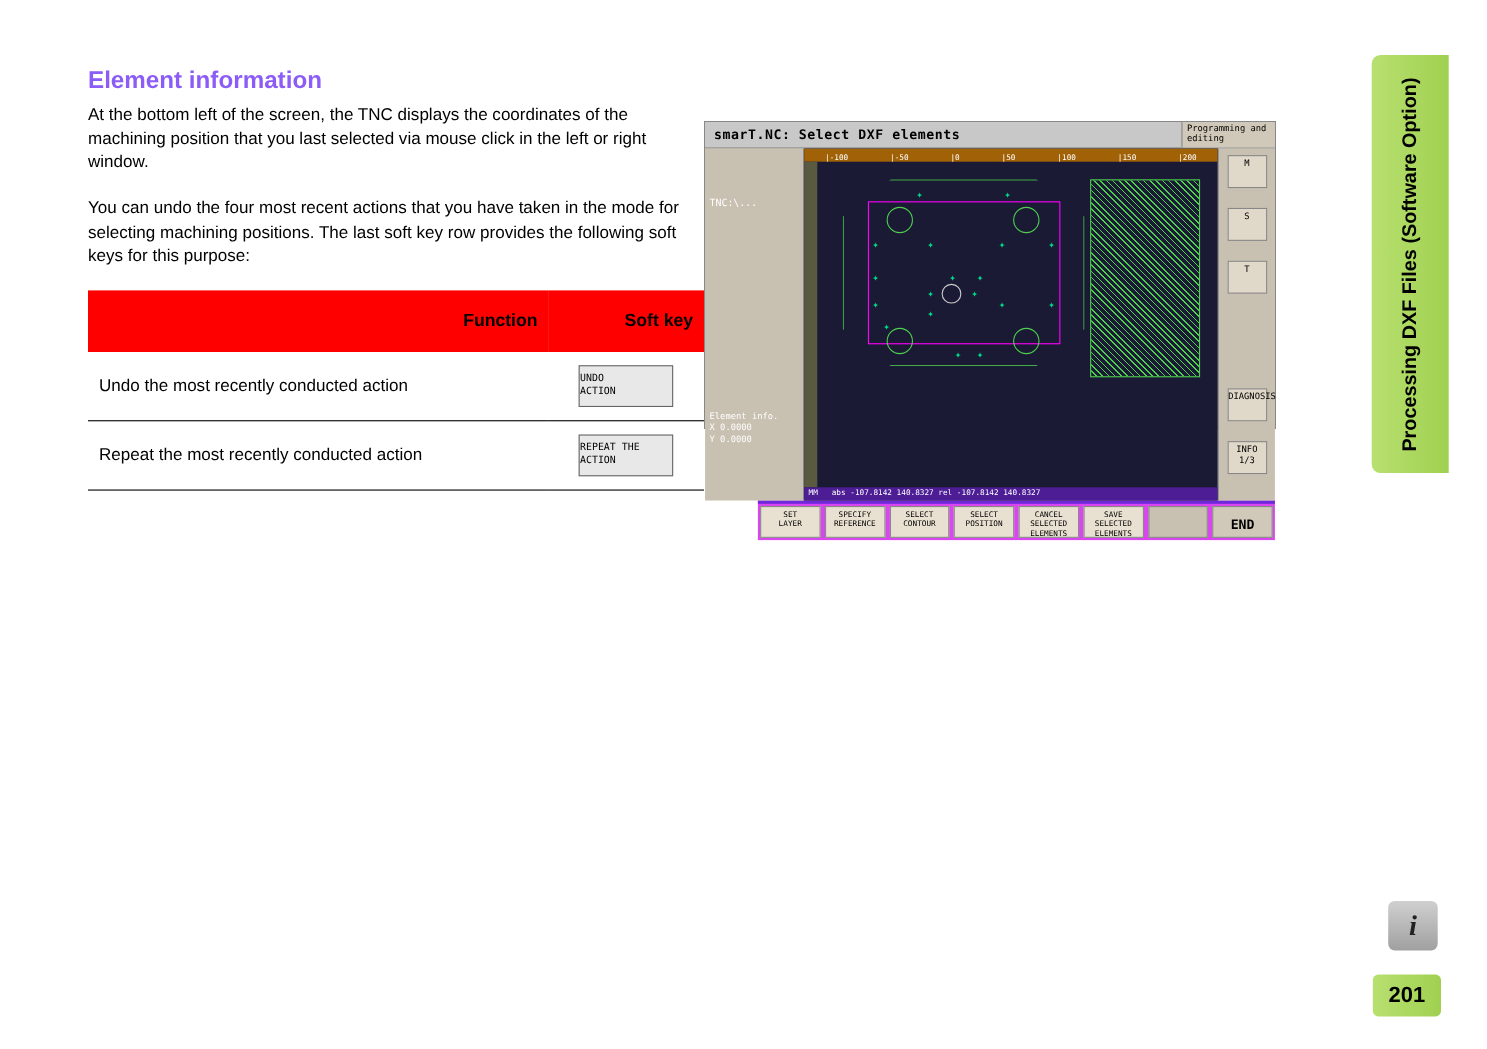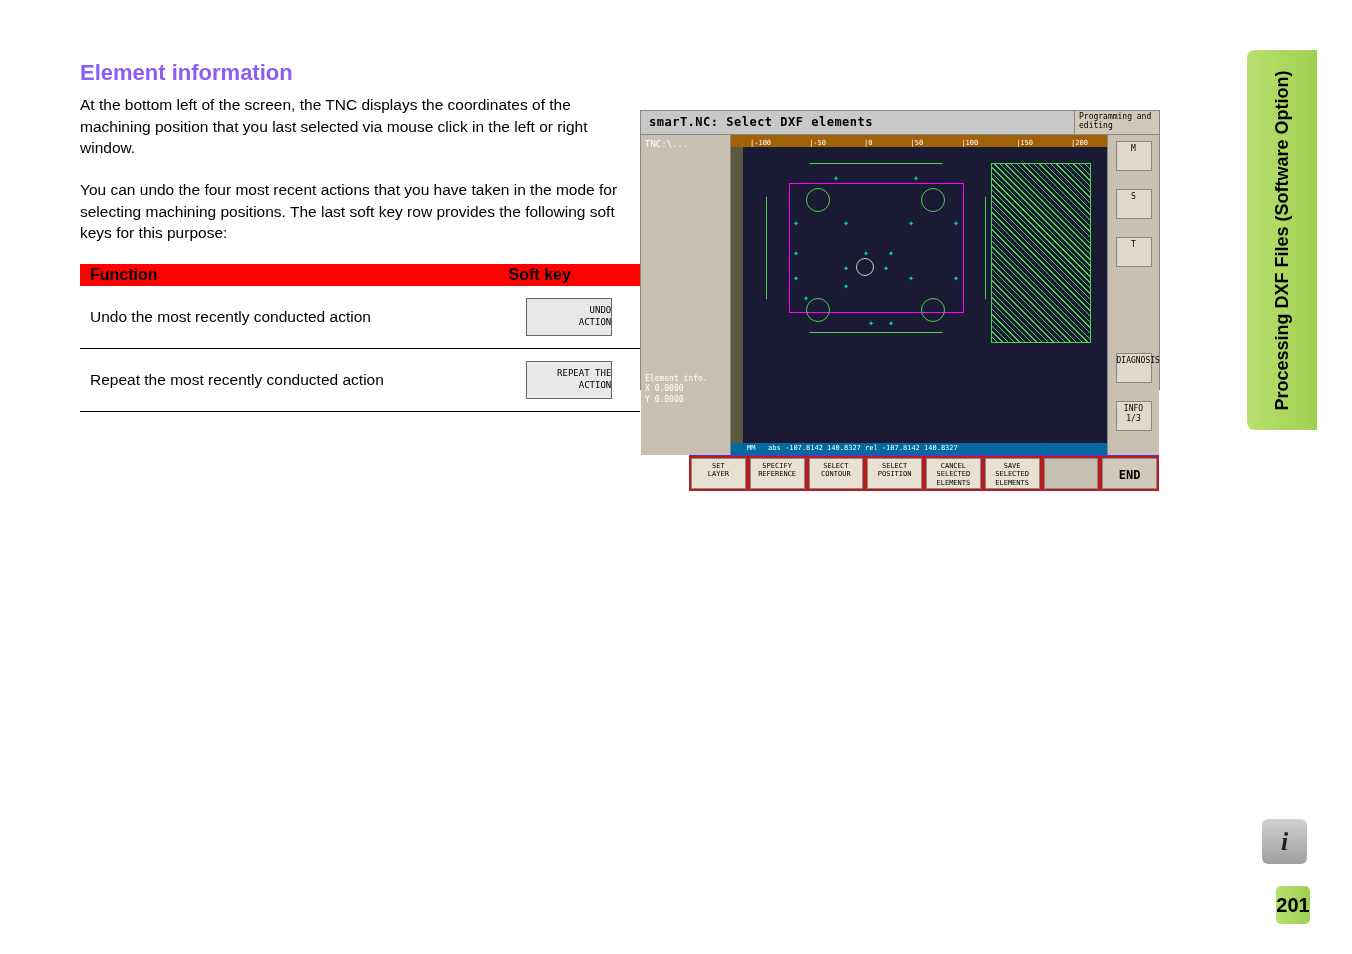--- a/index.html
+++ b/index.html
@@ -59,22 +59,22 @@
       color: #000;
     }
     .func-table {
       border-collapse: collapse;
       width: 560px;
     }
     .func-table thead tr {
       background: #ff0000;
     }
     .func-table th {
-      text-align: left;
-      padding: 2px 10px;
+      text-align: right;
+      padding: 19px 10px;
       font-weight: bold;
       font-size: 16px;
       color: #000;
       margin-left: 14px;
     }
     .func-table td {
       padding: 12px 10px;
       font-size: 15.5px;
       border-bottom: 1px solid #000;
       vertical-align: middle;
@@ -83,21 +83,21 @@
       text-align: center;
     }
     .softkey-btn {
       display: inline-block;
       width: 86px;
       height: 38px;
       background: #e8e8e8;
       border: 1px solid #666;
       font-size: 9px;
       line-height: 1.3;
-      text-align: right;
+      text-align: left;
       padding-top: 6px;
       font-family: monospace;
       white-space: pre-line;
     }
     
     .tnc-screen {
       width: 520px;
       height: 280px;
       background: #d8d0c0;
       border: 1px solid #888;
@@ -134,20 +134,21 @@
       background: #c8c0b0;
       font-size: 8px;
       padding: 4px;
       border-right: 1px solid #888;
       position: relative;
     }
     .tnc-sidebar-left .path {
       color: #fff;
       font-size: 9px;
       margin-bottom: 4px;
+      margin-top: 41px;
     }
     .elem-info {
       position: absolute;
       bottom: 50px;
       left: 4px;
       font-size: 8px;
       line-height: 1.3;
       color: #fff;
     }
     .tnc-canvas {
@@ -237,24 +238,24 @@
       height: 18px;
       border: 1px solid #ccc;
       border-radius: 50%;
     }
     .tnc-statusbar {
       position: absolute;
       bottom: 0;
       left: 0;
       right: 0;
       height: 12px;
-      background: #0369a1;
+      background: #4c1d95;
       font-size: 7px;
       color: #fff;
-      padding: 1px 16px;
+      padding: 1px 4px;
     }
     .tnc-sidebar-right {
       width: 52px;
       background: #c8c0b0;
       border-left: 1px solid #888;
       display: flex;
       flex-direction: column;
       align-items: center;
       padding-top: 6px;
       gap: 18px;
@@ -265,22 +266,22 @@
       background: #e0d8c8;
       border: 1px solid #888;
       font-size: 8px;
       text-align: center;
       line-height: 1.2;
       padding-top: 2px;
     }
     .tnc-softkeys {
       height: 36px;
       display: flex;
-      background: #b91c1c;
-      border-top: 1px solid #6d28d9;
+      background: #d946ef;
+      border-top: 3px solid #6d28d9;
       margin-left: 48px;
     }
     .sk {
       flex: 1;
       border: 1px solid #888;
       margin: 2px;
       background: #e8e0d0;
       font-size: 7px;
       text-align: center;
       line-height: 1.2;
@@ -311,21 +312,21 @@
       font-family: Georgia, serif;
       font-weight: bold;
       font-style: italic;
       font-size: 26px;
       color: #222;
     }
     .page-number {
       position: absolute;
       right: 42px;
       bottom: 30px;
-      width: 34px;
+      width: 62px;
       height: 38px;
       background: linear-gradient(to right, #b8e070, #a0d050);
       border-radius: 5px;
       display: flex;
       align-items: center;
       justify-content: center;
       font-size: 20px;
       font-weight: bold;
       color: #000;
     }

